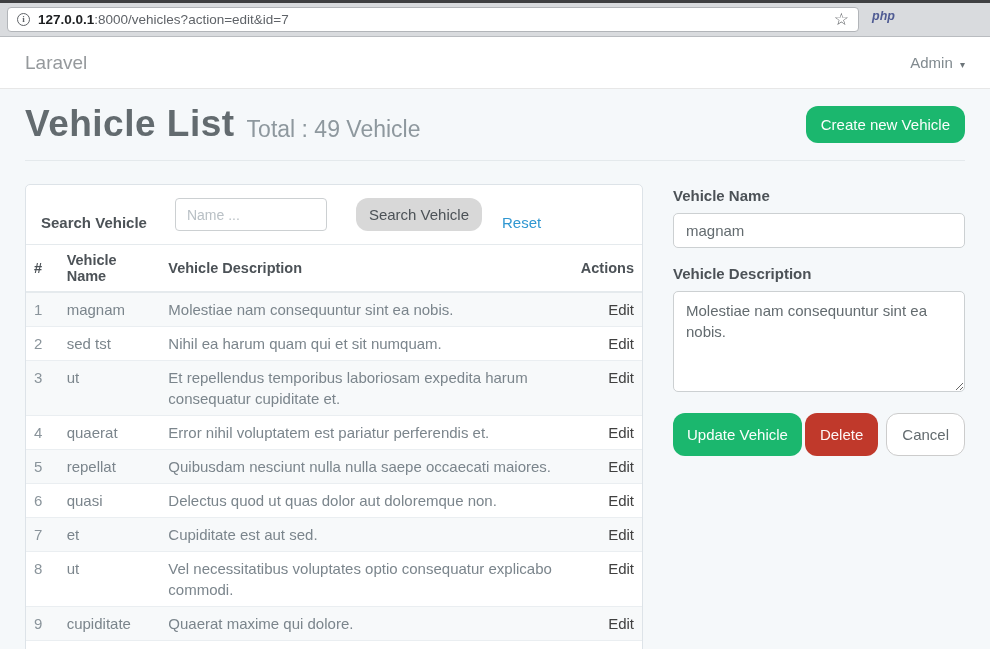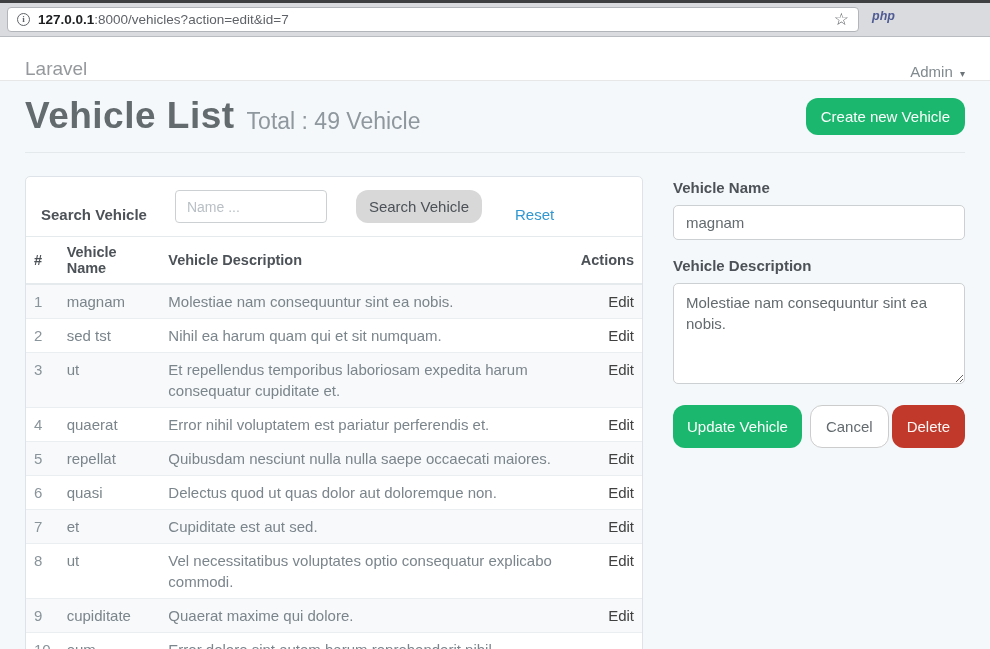--- a/index.html
+++ b/index.html
@@ -27,22 +27,22 @@
   .url-rest { color:#5f6368; }
   .star-icon { margin-left:auto; color:#5a5d61; font-size:17px; line-height:1; }
   .ext-badge {
     position:absolute; left:872px; top:9px;
     font-style:italic; font-weight:bold; color:#4F5B93; font-size:12.5px;
     font-family:Liberation Sans, sans-serif;
   }
 
   
   .navbar {
-    height:44px; background:#fff; border-bottom:1px solid #e7e7e7;
-    display:flex; align-items:flex-end; padding:0 25px;
+    height:52px; background:#fff; border-bottom:1px solid #e7e7e7;
+    display:flex; align-items:center; padding:0 25px;
   }
   .brand { color:#95999c; font-size:19px; }
   .user-menu { margin-left:auto; color:#818a8f; font-size:15px; cursor:pointer; }
   .caret { font-size:10px; color:#6d757a; margin-left:3px; }
 
   
   .content { padding:14px 25px 0; }
   .page-header { display:flex; align-items:center; }
   .page-title { font-size:37px; font-weight:700; color:#636b6f; margin:0; letter-spacing:0.5px;text-align:right; }
   .page-subtitle { font-size:23px; color:#8e989e; margin-left:12px; padding-top:10px; }
@@ -55,21 +55,21 @@
   
   .panel { width:618px; background:#fff; border:1px solid #dde3e8; border-radius:5px; overflow:hidden; }
   .search-row { display:flex; align-items:flex-end; padding:13px 15px;gap:20px; }
   .search-label { font-weight:bold; color:#4c5257; font-size:15px; margin-right:8px; }
   .search-input {
     width:152px; height:33px; border:1px solid #ccd0d2; border-radius:4px;
     padding:0 11px; font-size:14px; color:#555; font-family:inherit;
   }
   .search-input::placeholder { color:#b9c0c5; }
   .btn-search { background:#d8d8d8; color:#4c5257; padding:8px 13px; margin-left:9px; }
-  .reset-link { color:#3097d1; font-size:15px; text-decoration:none; margin-left:13px; }
+  .reset-link { color:#3097d1; font-size:15px; text-decoration:none; margin-left:0; }
 
   table { width:100%; border-collapse:collapse; font-size:15px; color:#7b858c; }
   thead th {
     text-align:left; padding:7px 8px; color:#4c5257; font-size:14.5px;
     border-top:1px solid #e5eaed; border-bottom:2px solid #e5eaed; font-weight:bold;
   }
   tbody td { padding:6px 8px; border-top:1px solid #eaeef1; vertical-align:top; line-height:21px; }
   tbody tr:first-of-type td { border-top:none; }
   tbody tr:nth-of-type(odd) { background:#f7f9fa; }
   .col-num  { width:26px; }
@@ -221,19 +221,19 @@
 
     <div class="side-form">
       <div class="form-label">Vehicle Name</div>
       <input class="text-input" type="text" value="magnam" style="">
 
       <div class="form-label desc-label">Vehicle Description</div>
       <textarea class="text-area" style="">Molestiae nam consequuntur sint ea nobis.</textarea>
 
       <div class="btn-row">
         <button class="btn btn-update">Update Vehicle</button>
+        <button class="btn btn-delete">Delete</button>
         <button class="btn btn-cancel">Cancel</button>
-        <button class="btn btn-delete">Delete</button>
       </div>
     </div>
 
   </div>
 </div>
 
 </body></html>

